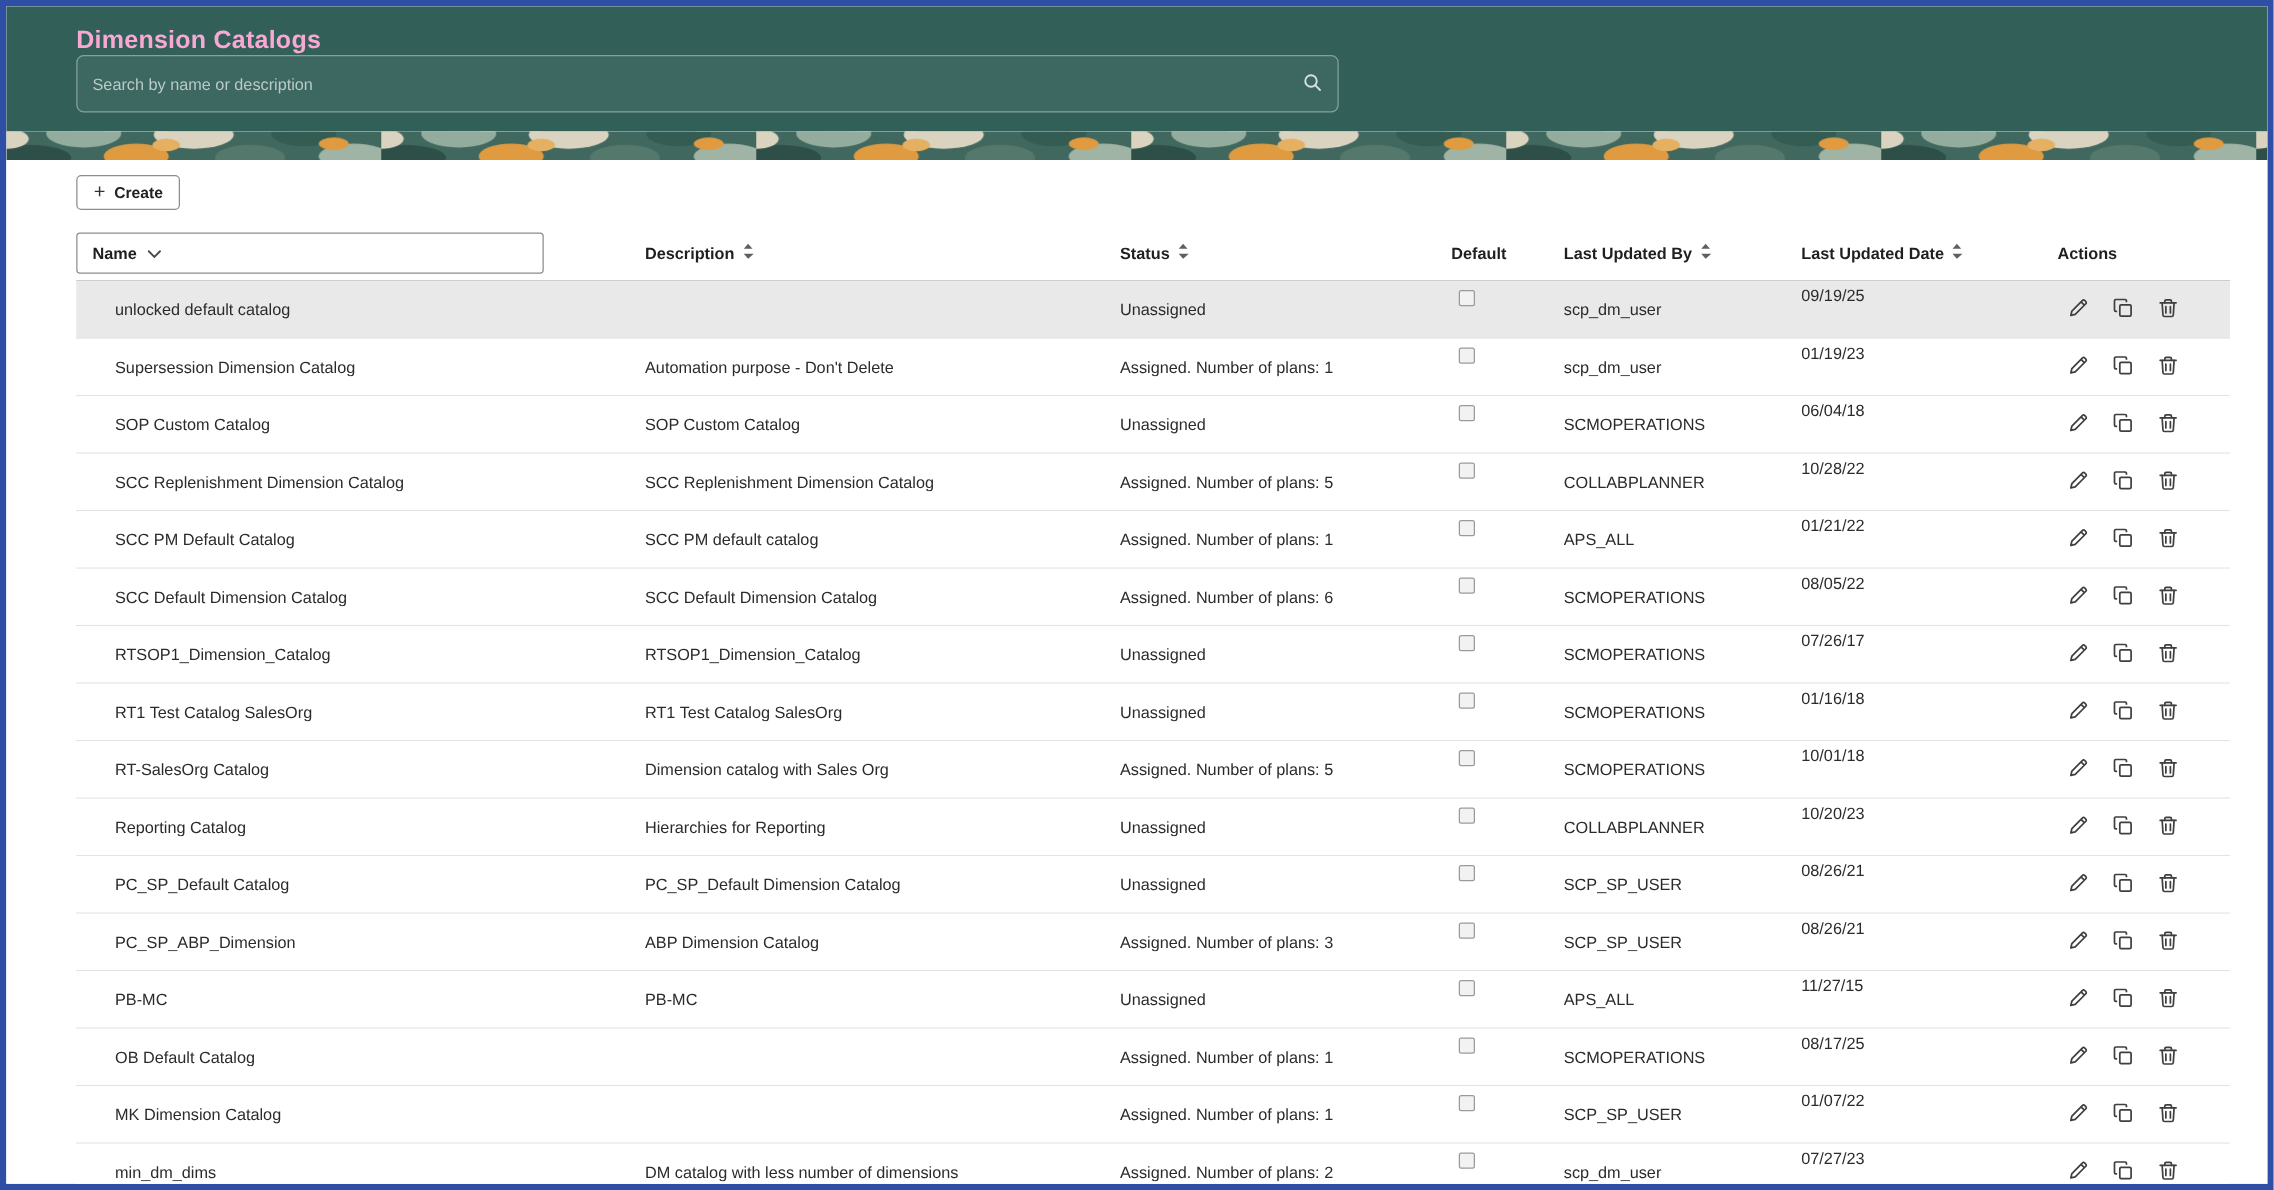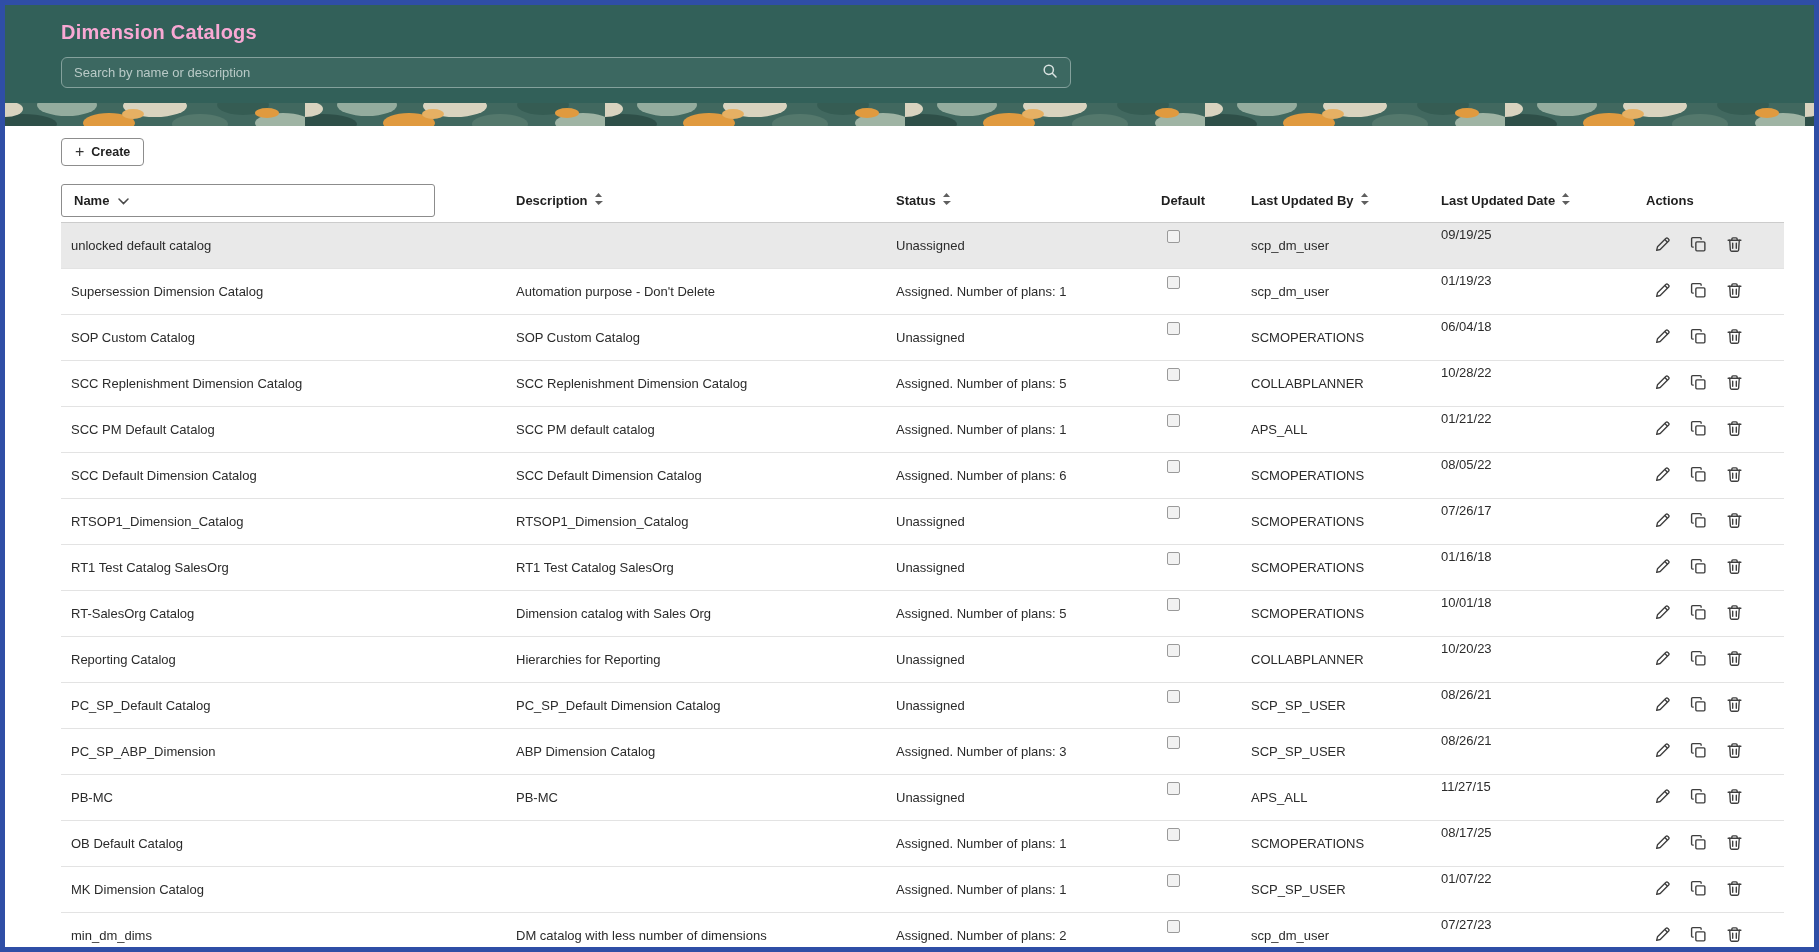--- a/index.html
+++ b/index.html
@@ -22,23 +22,22 @@
   }
   .page-title {
     margin: 0;
     color: #f9a8d4;
     font-size: 20px;
     font-weight: 700;
     letter-spacing: .2px;
     line-height: 24px;
   }
   .search-box {
-    margin-top: 13px;
     width: 1010px;
-    height: 31px;
+    height: 46px;
     border: 1px solid #84a19c;
     border-radius: 6px;
     background: rgba(255,255,255,0.05);
     display: flex;
     align-items: center;
   }
   .search-input {
     flex: 1;
     height: 100%;
     background: transparent;
@@ -109,21 +108,21 @@
 
   .row {
     height: 46px;
     border-bottom: 1px solid #e3e3e3;
     font-size: 13px;
     color: #2b2b2b;
     background: #ffffff;
   }
   .row.selected { background: #e9e9e9; }
   .cell { padding-right: 12px; overflow: hidden; white-space: nowrap; text-overflow: ellipsis; }
-  .cell-name { padding-left: 10px; }
+  .cell-name { padding-left: 10px; margin-left: 21px; }
   .cell-default { align-self: start; padding-top: 7px; }
   .cell-date { align-self: start; padding-top: 4px; }
 
   input[type="checkbox"].default-cb {
     appearance: none;
     -webkit-appearance: none;
     width: 13px;
     height: 13px;
     border: 1px solid #9a9a9a;
     border-radius: 2px;

